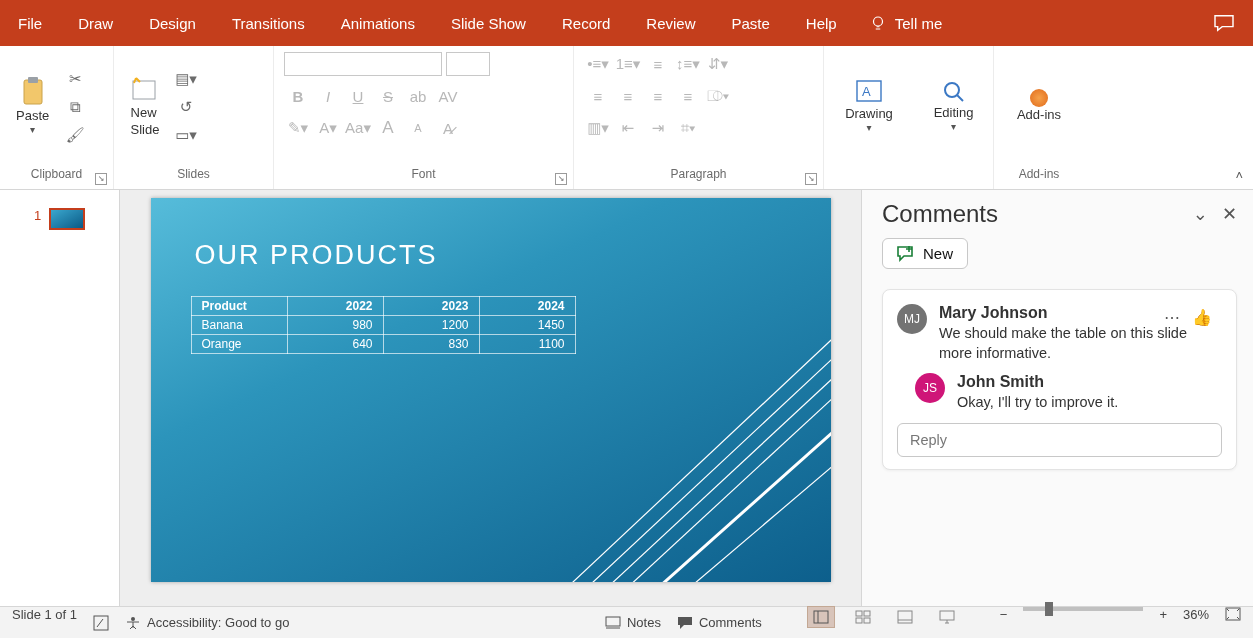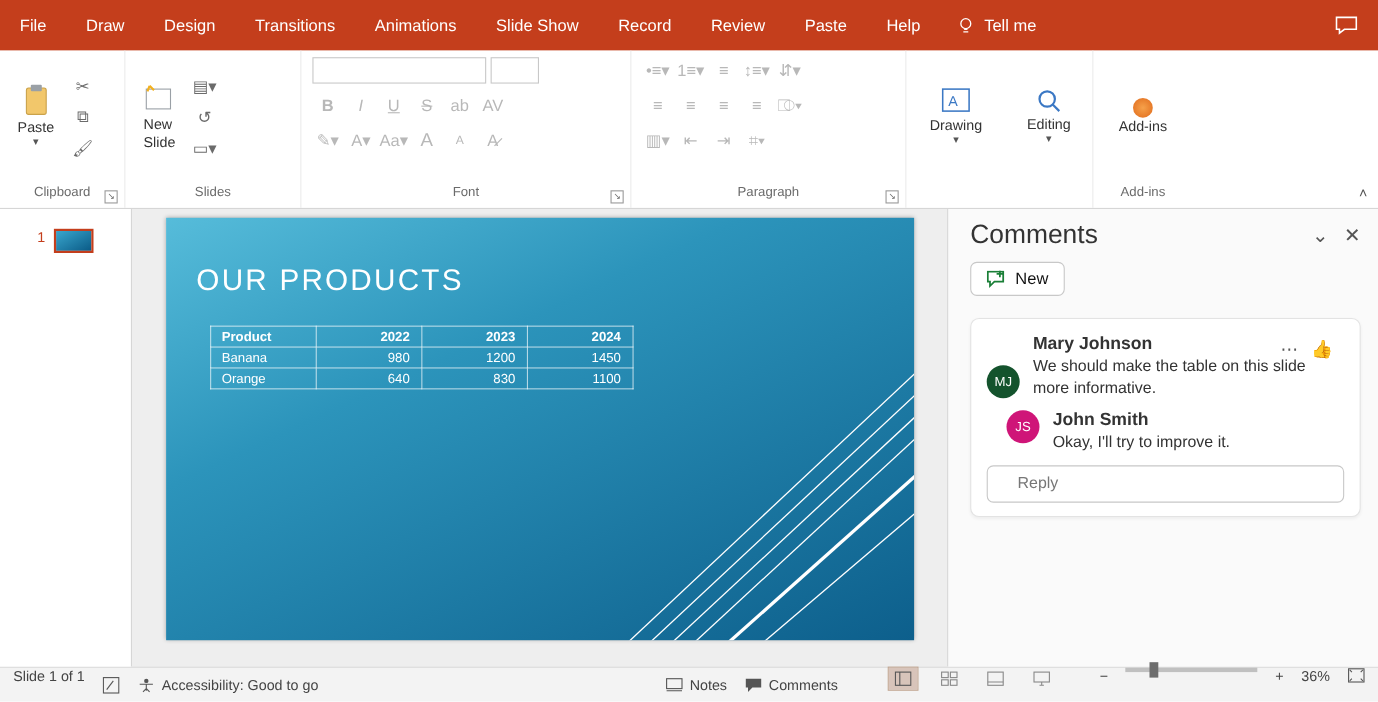--- a/index.html
+++ b/index.html
@@ -144,21 +144,21 @@
     width: 680px;
     height: 384px;
     background: linear-gradient(155deg,#56bcda 0%,#2c94bb 35%,#0d5f8c 100%);
     color: #fff;
     position: relative;
     box-shadow: 0 0 4px rgba(0,0,0,.3);
     overflow: hidden;
   }
   .slide-title {
     position: absolute;
-    top: 42px; left: 28px;
+    top: 42px; left: 44px;
     font-size: 27px;
     font-weight: 300;
     letter-spacing: 2px;
   }
   .prodtable {
     position: absolute;
     top: 98px; left: 40px;
     border-collapse: collapse;
     font-size: 12px;
   }
@@ -215,30 +215,30 @@
   }
   .trow { display: flex; gap: 12px; margin-bottom: 10px; }
   .avatar {
     width: 30px; height: 30px;
     border-radius: 50%;
     color: #fff;
     font-size: 12px;
     display: flex; align-items: center; justify-content: center;
     flex-shrink: 0;
   }
-  .av-mj { background: #14532d; margin-top: 28px; }
+  .av-mj { background: #737373; }
   .av-js { background: #cf1578; }
   .tname { font-weight: 700; color: #333; font-size: 16px; }
   .tbody { color: #333; font-size: 14.5px; margin-top: 2px; line-height: 1.35; }
   .tactions { position: absolute; right: 10px; top: 4px; display: flex; gap: 12px; color: #555; }
   .tcell { position: relative; flex: 1; }
   .reply {
     border: 1px solid #c8c8c8;
     border-radius: 6px;
-    padding: 8px 27px;
+    padding: 8px 12px;
     font-size: 14.5px;
     color: #777;
     margin-top: 6px;
   }
 
   
   .status {
     height: 32px;
     border-top: 1px solid #d6d6d6;
     background: #f3f3f3;

